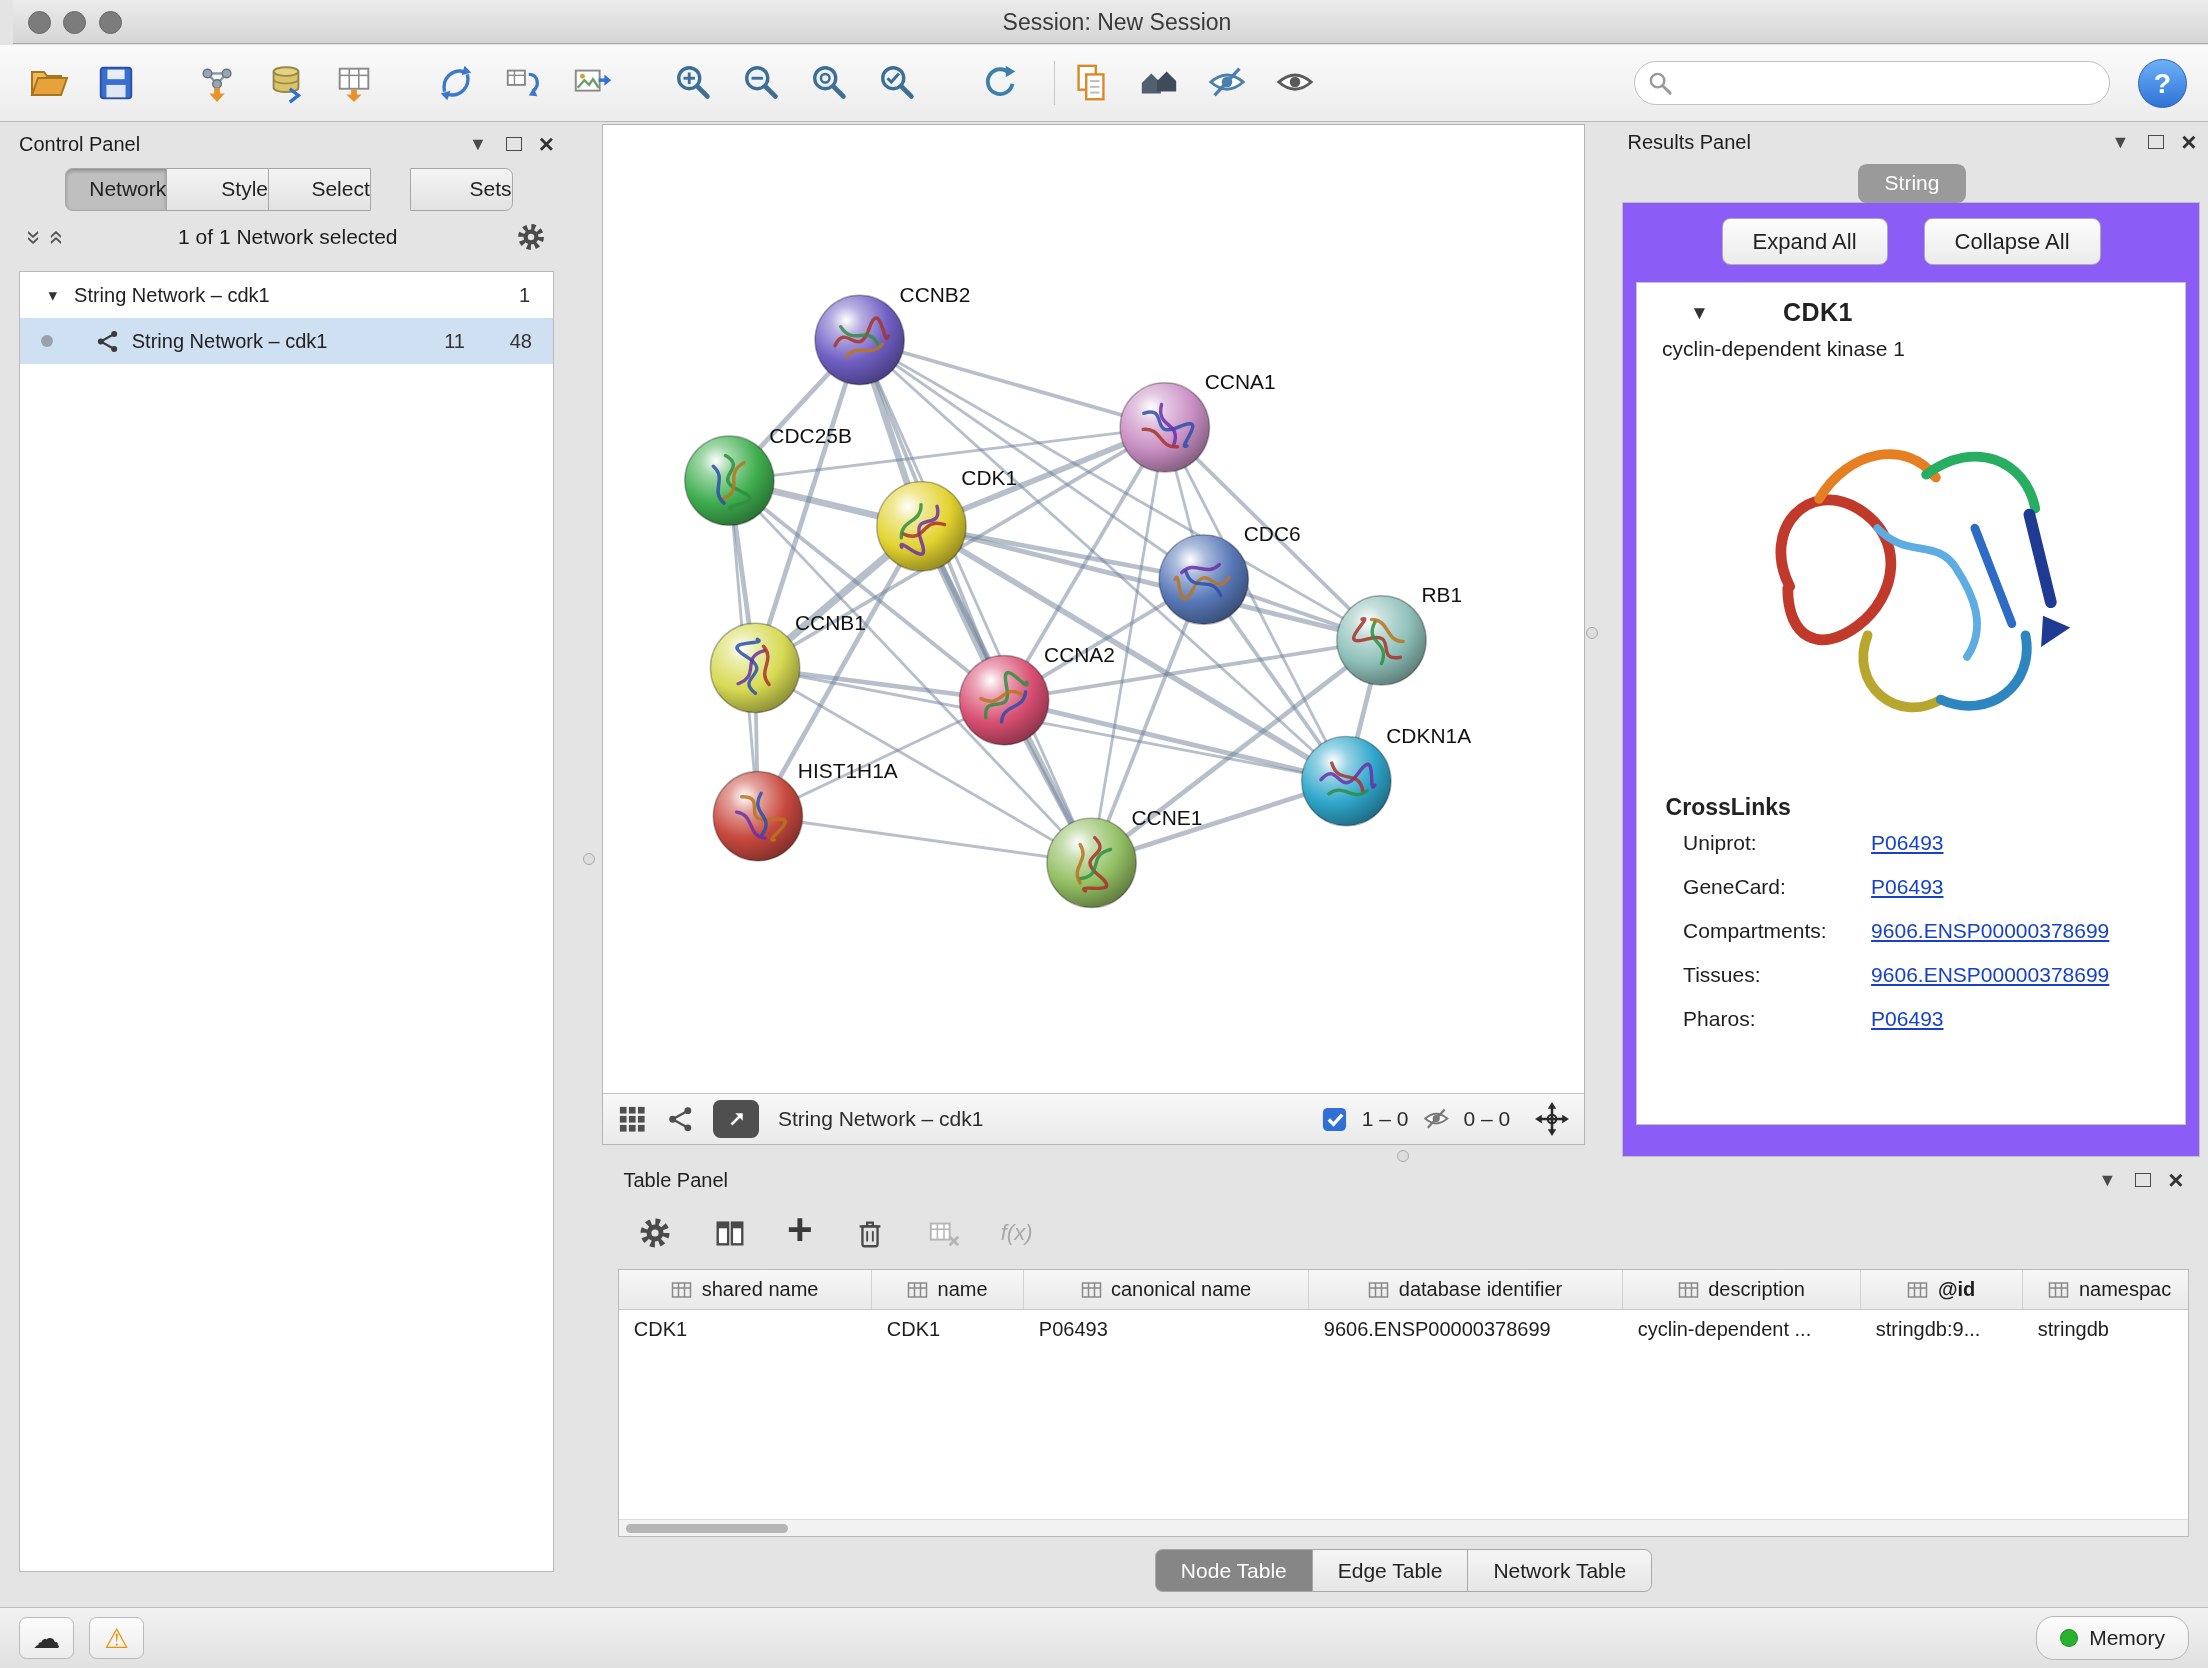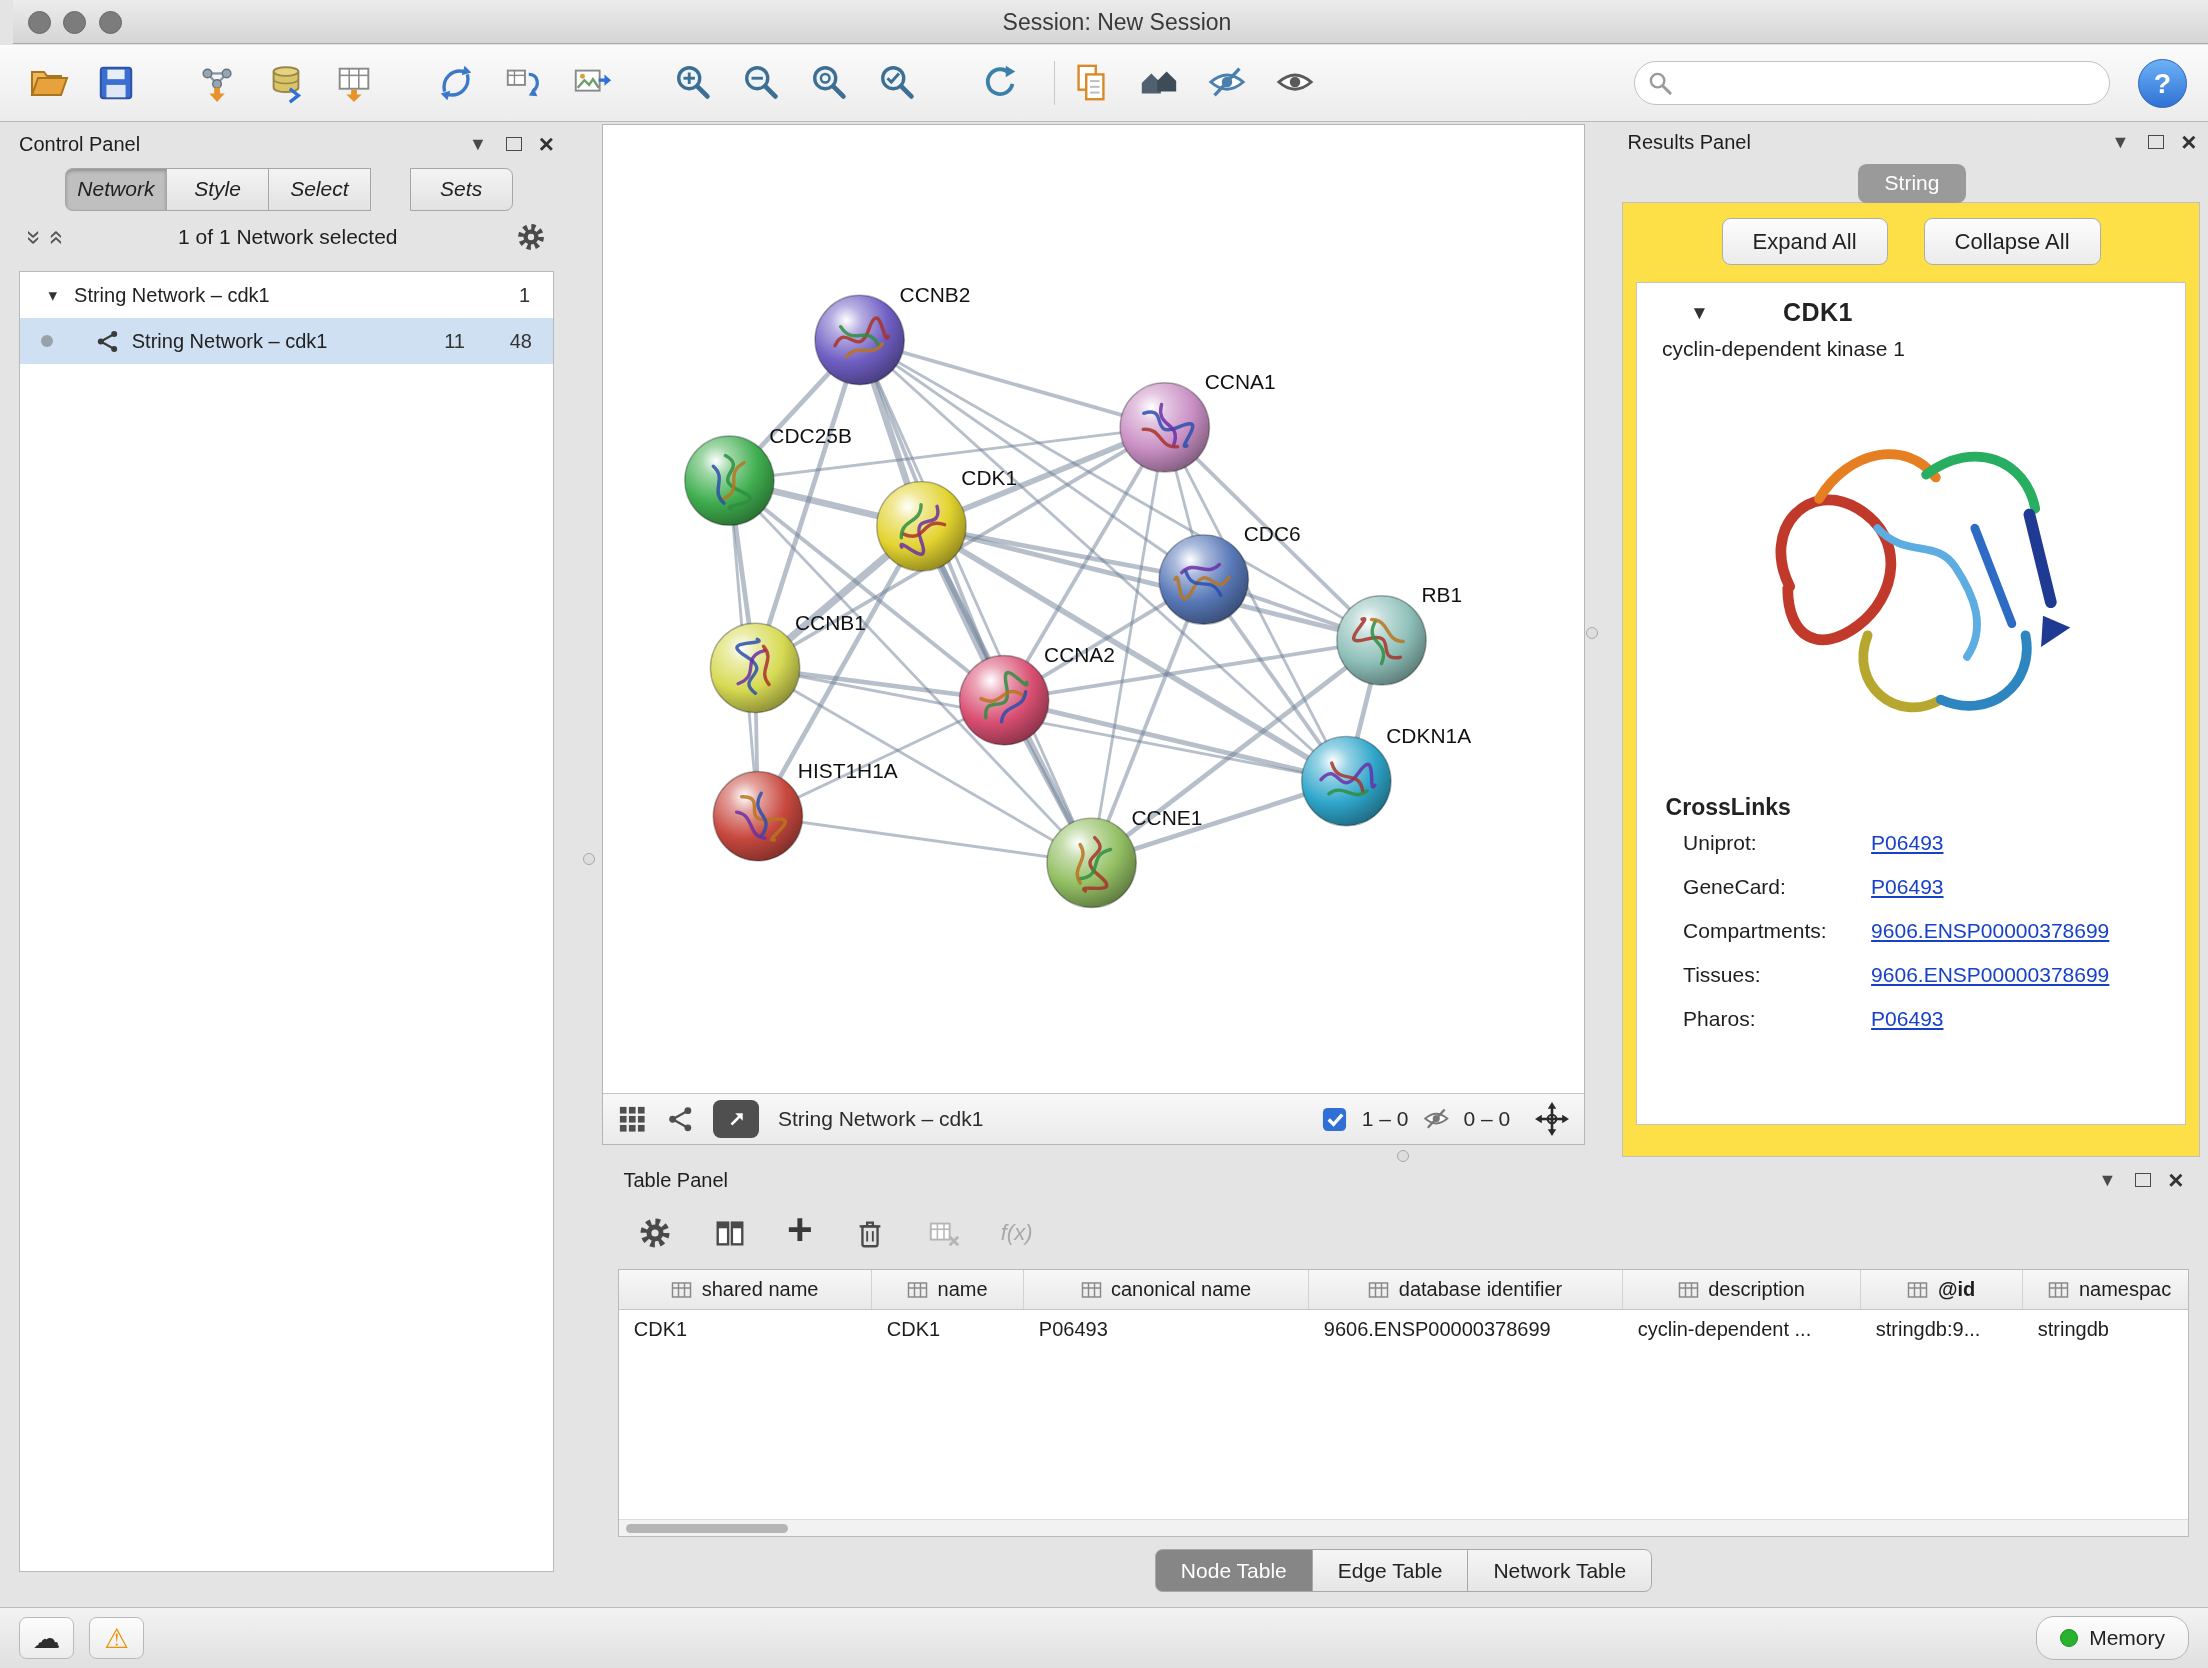--- a/index.html
+++ b/index.html
@@ -38,22 +38,22 @@
   
   .phead { height:36px; display:flex; align-items:center; font-size:20px; color:#1e1e1e; padding:0 9.5px; }
   .phead .sp { flex:1; }
   .ph-ico { color:#4a4a4a; margin-left:19px; font-size:18px; line-height:1; }
   .ph-box { width:16px; height:14.3px; border:1.9px solid #4a4a4a; margin-left:19px; }
   .ph-x { font-size:26px; font-weight:bold; color:#333; margin-left:17px; line-height:1; }
 
   
   .control-panel { position:absolute; left:9.5px; top:126px; width:554px; height:1446px; }
   .cp-tabs { display:flex; margin:5.7px 51px 0 55px; }
-  .cp-tab { flex:1; text-align:center; font-size:21px; padding:8.6px 0;
-    border:1px solid #a6a6a6; background:linear-gradient(#f4f4f4,#e2e2e2); margin-left:-1px; color:#222;font-style:italic; }
+  .cp-tab { flex:1; text-align:right; font-size:21px; padding:8.6px 0;
+    border:1px solid #a6a6a6; background:linear-gradient(#f4f4f4,#e2e2e2); margin-left:-1px; color:#222; }
   .cp-tab:first-child { border-radius:7.6px 0 0 7.6px; margin-left:0; }
   .cp-tab:last-child { border-radius:0 7.6px 7.6px 0;margin-left:39px; }
   .cp-tab.active { background:#bfbfbf; box-shadow:inset 0 1.9px 3.8px rgba(0,0,0,.25); }
   .cp-sel { display:flex; align-items:center; height:53px; padding:0 17px; font-size:21px; color:#1e1e1e; }
   .cp-sel .mid { flex:1; text-align:center; }
   .rot90  { display:inline-block; transform:rotate(90deg);  font-size:26px; color:#555; }
   .rot270 { display:inline-block; transform:rotate(-90deg); font-size:26px; color:#555; margin-left:5.7px; }
   .cp-tree { position:absolute; left:9.5px; right:9.5px; top:145px; bottom:0;
     background:#fff; border:1px solid #b9b9b9; font-size:20px; }
   .tree-row { height:46px; display:flex; align-items:center; }
@@ -74,21 +74,21 @@
   .nf-darkbtn { width:46px; height:38px; background:#4f4f4f; border-radius:7.6px;
     display:flex; align-items:center; justify-content:center; }
   .nf-right { margin-left:auto; display:flex; align-items:center; gap:13.3px; }
 
   
   .results-panel { position:absolute; left:1618px; top:124px; width:588px; height:1033px; }
   .rp-pill-row { text-align:center; margin-top:3.8px; position:relative; z-index:2; }
   .rp-pill { display:inline-block; background:#9a9a9a; color:#fff; font-size:21px;
     padding:7.6px 27px; border-radius:8.6px; }
   .rp-box { position:absolute; left:3.8px; right:5.7px; top:78px; bottom:0;
-    background:#fde047; border:1px solid #c0c0c0; padding:15px 13.3px 13.3px; }
+    background:#8b5cf6; border:1px solid #c0c0c0; padding:15px 13.3px 13.3px; }
   .rp-btnrow { display:flex; justify-content:center; gap:36px; }
   .rp-btn { background:linear-gradient(#fdfdfd,#ebebeb); border:1px solid #adadad; border-radius:8.6px;
     font-size:22px; padding:9.5px 30px; color:#222; }
   .rp-inner { margin-top:17px; background:#fff; border:1px solid #c4c4c4; height:calc(100% - 82px); overflow:hidden; }
   .rp-protein-head { display:flex; align-items:center; padding:15px 0 9.5px 53px; }
   .rp-protein-head .tri { font-size:19px; color:#333; }
   .rp-protein-name { font-size:25px; font-weight:bold; margin-left:74px; letter-spacing:0.5px; }
   .rp-desc { font-size:21px; padding-left:25px; color:#1e1e1e; }
   .rp-img { display:flex; justify-content:center; margin-top:21px; }
   .xl-title { font-size:23px; font-weight:bold; padding-left:28.5px; margin-top:32px; }

